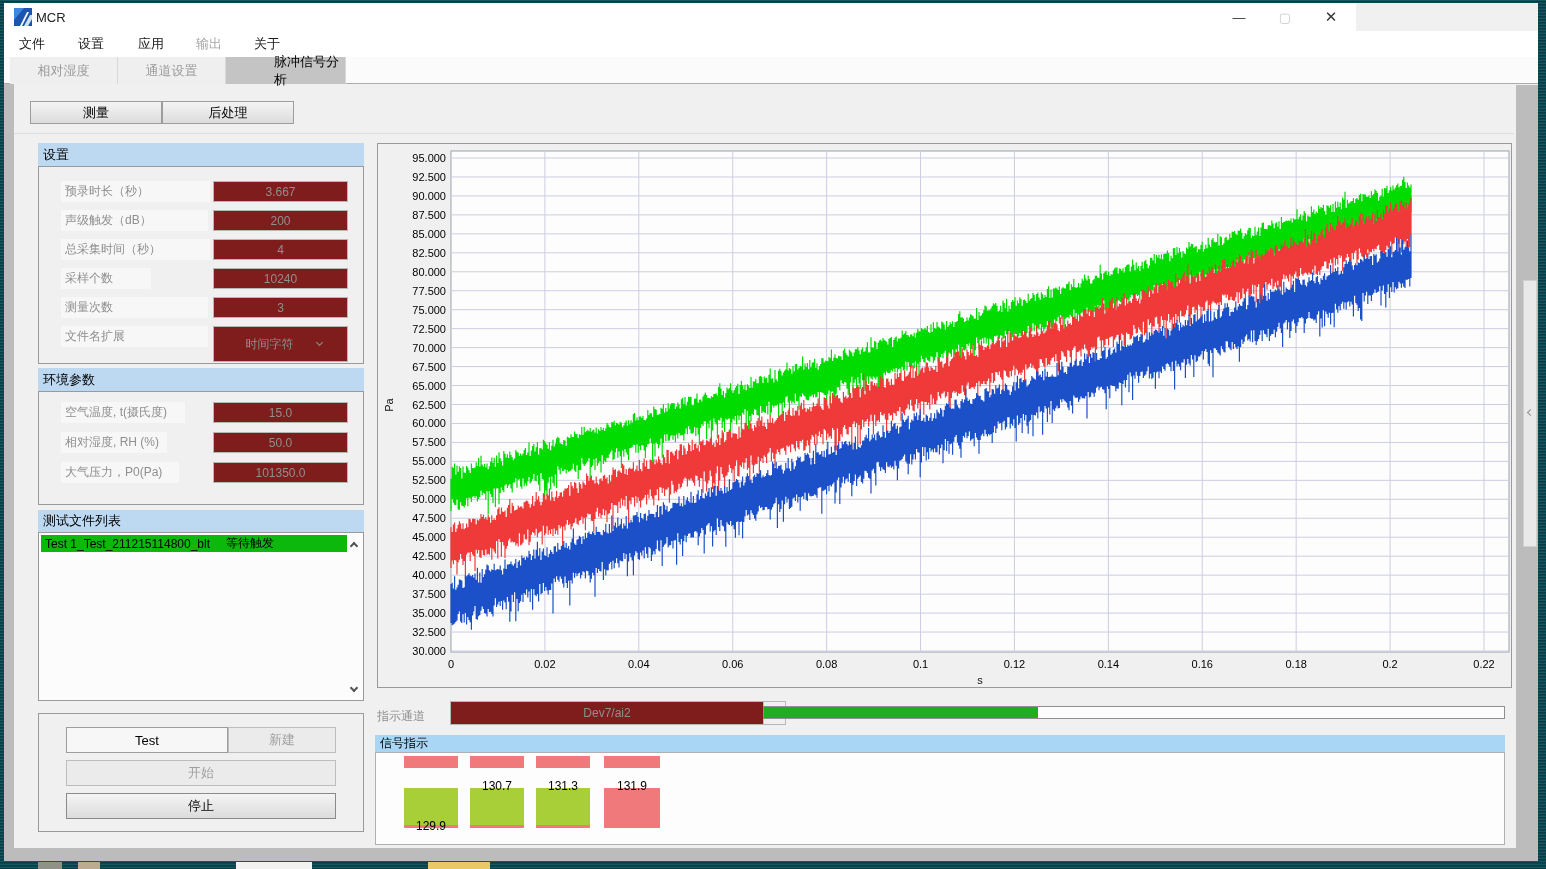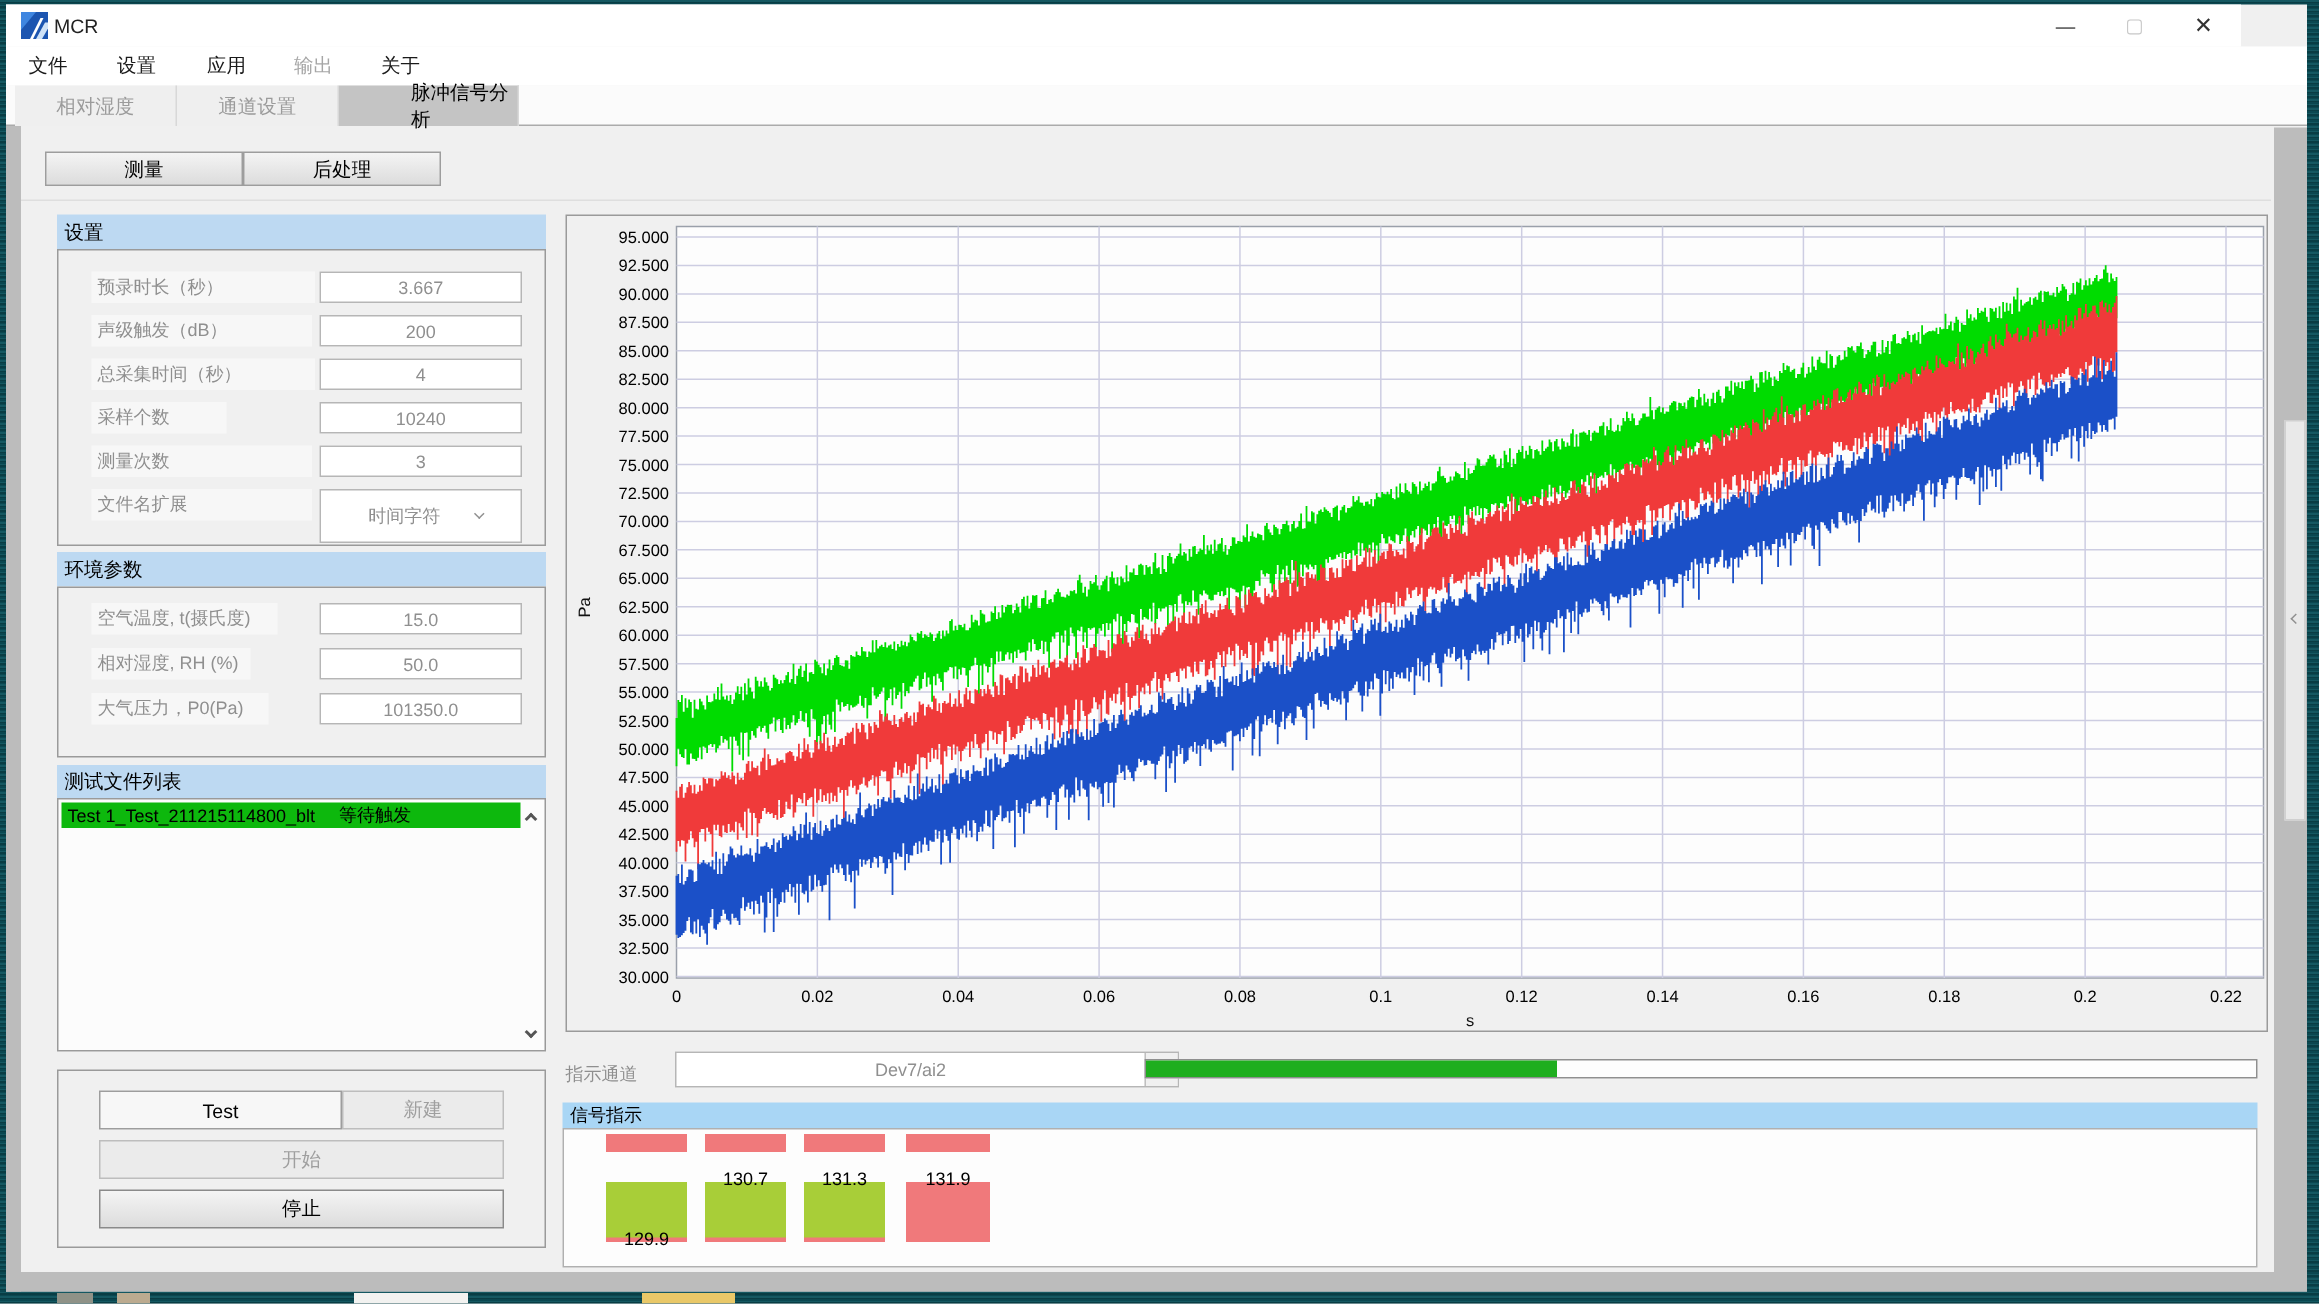--- a/index.html
+++ b/index.html
@@ -24,21 +24,21 @@
   .tabstrip { background:#fbfbfb; border-bottom:1px solid #ababab; display:flex; }
   .tab { height:27px; display:flex; align-items:center; justify-content:center; font-size:13px;
          color:#9b9b9b; background:#efefef; border-right:1px solid #d8d8d8; }
   .tab.active { background:#c4c4c4; color:#000; }
   
   .hdr { font-size:13px; color:#000; padding-left:5px; display:flex; align-items:center; }
   .hdr-blue { background:#bdd9f2; }
   .hdr-sky  { background:#a9d6f5; }
   .panel-body { background:#f0f0f0; border:1px solid #9a9a9a; }
   .fld-label { background:#f7f7f7; color:#8f8f8f; font-size:12px; display:flex; align-items:center; padding-left:4px; }
-  .fld-value { background:#ffffff; border:1px solid #b6b6b6; color:#8f8f8f; font-size:12px;
+  .fld-value { background:#7f1d1d; border:1px solid #b6b6b6; color:#8f8f8f; font-size:12px;
                display:flex; align-items:center; justify-content:center; }
   .chev { width:7px; height:7px; border-right:2px solid #909090; border-bottom:2px solid #909090;
           transform:rotate(45deg); margin-top:-3px; }
   .chev-up { transform:rotate(-135deg); margin-top:3px; }
   .chev-left { transform:rotate(135deg); }
   .dd-btn { width:22px; border-left:1px solid #c0c0c0; background:#f0f0f0;
             display:flex; align-items:center; justify-content:center; height:100%; }
   .btn { display:flex; align-items:center; justify-content:center; font-size:13px; color:#000;
          background:linear-gradient(#f4f4f4,#dcdcdc); border:1px solid #9d9d9d; }
   .btn.dis { color:#9f9f9f; background:#ebebeb; border-color:#bdbdbd; }
@@ -54,21 +54,21 @@
   .splitter-band { background:#bcbcbc; }
   .splitter-handle { background:#e9e9e9; border:1px solid #d0d0d0; display:flex; align-items:center; justify-content:center; }
   .frag { position:absolute; top:862px; height:7px; }
   .gray-label { color:#8f8f8f; font-size:12px; }
 </style>
 </head>
 <body>
 
 <div class="abs win-bg" style="left:4px; top:3px; width:1534px; height:858px;"></div>
 
-<div class="abs titlebar" style="left:4px; top:3px; width:1490px; height:28px;">
+<div class="abs titlebar" style="left:4px; top:3px; width:1352px; height:28px;">
   <svg class="abs" style="left:10px; top:5px;" width="18" height="18" viewBox="0 0 18 18">
     <rect x="0" y="0" width="18" height="18" fill="#1c55b0"></rect>
     <polygon points="0,0 10,0 0,12" fill="#3f86e0"></polygon>
     <polygon points="6,18 13,4 15,4 8,18" fill="#ffffff"></polygon>
     <polygon points="10,18 16,7 18,7 18,11 14,18" fill="#cfe2f7"></polygon>
   </svg>
   <span class="title-text" style="margin-left:32px;">MCR</span>
   <div class="abs" style="right:2px; top:0; display:flex;">
     <div class="cap-btn">
         <span>—</span>

